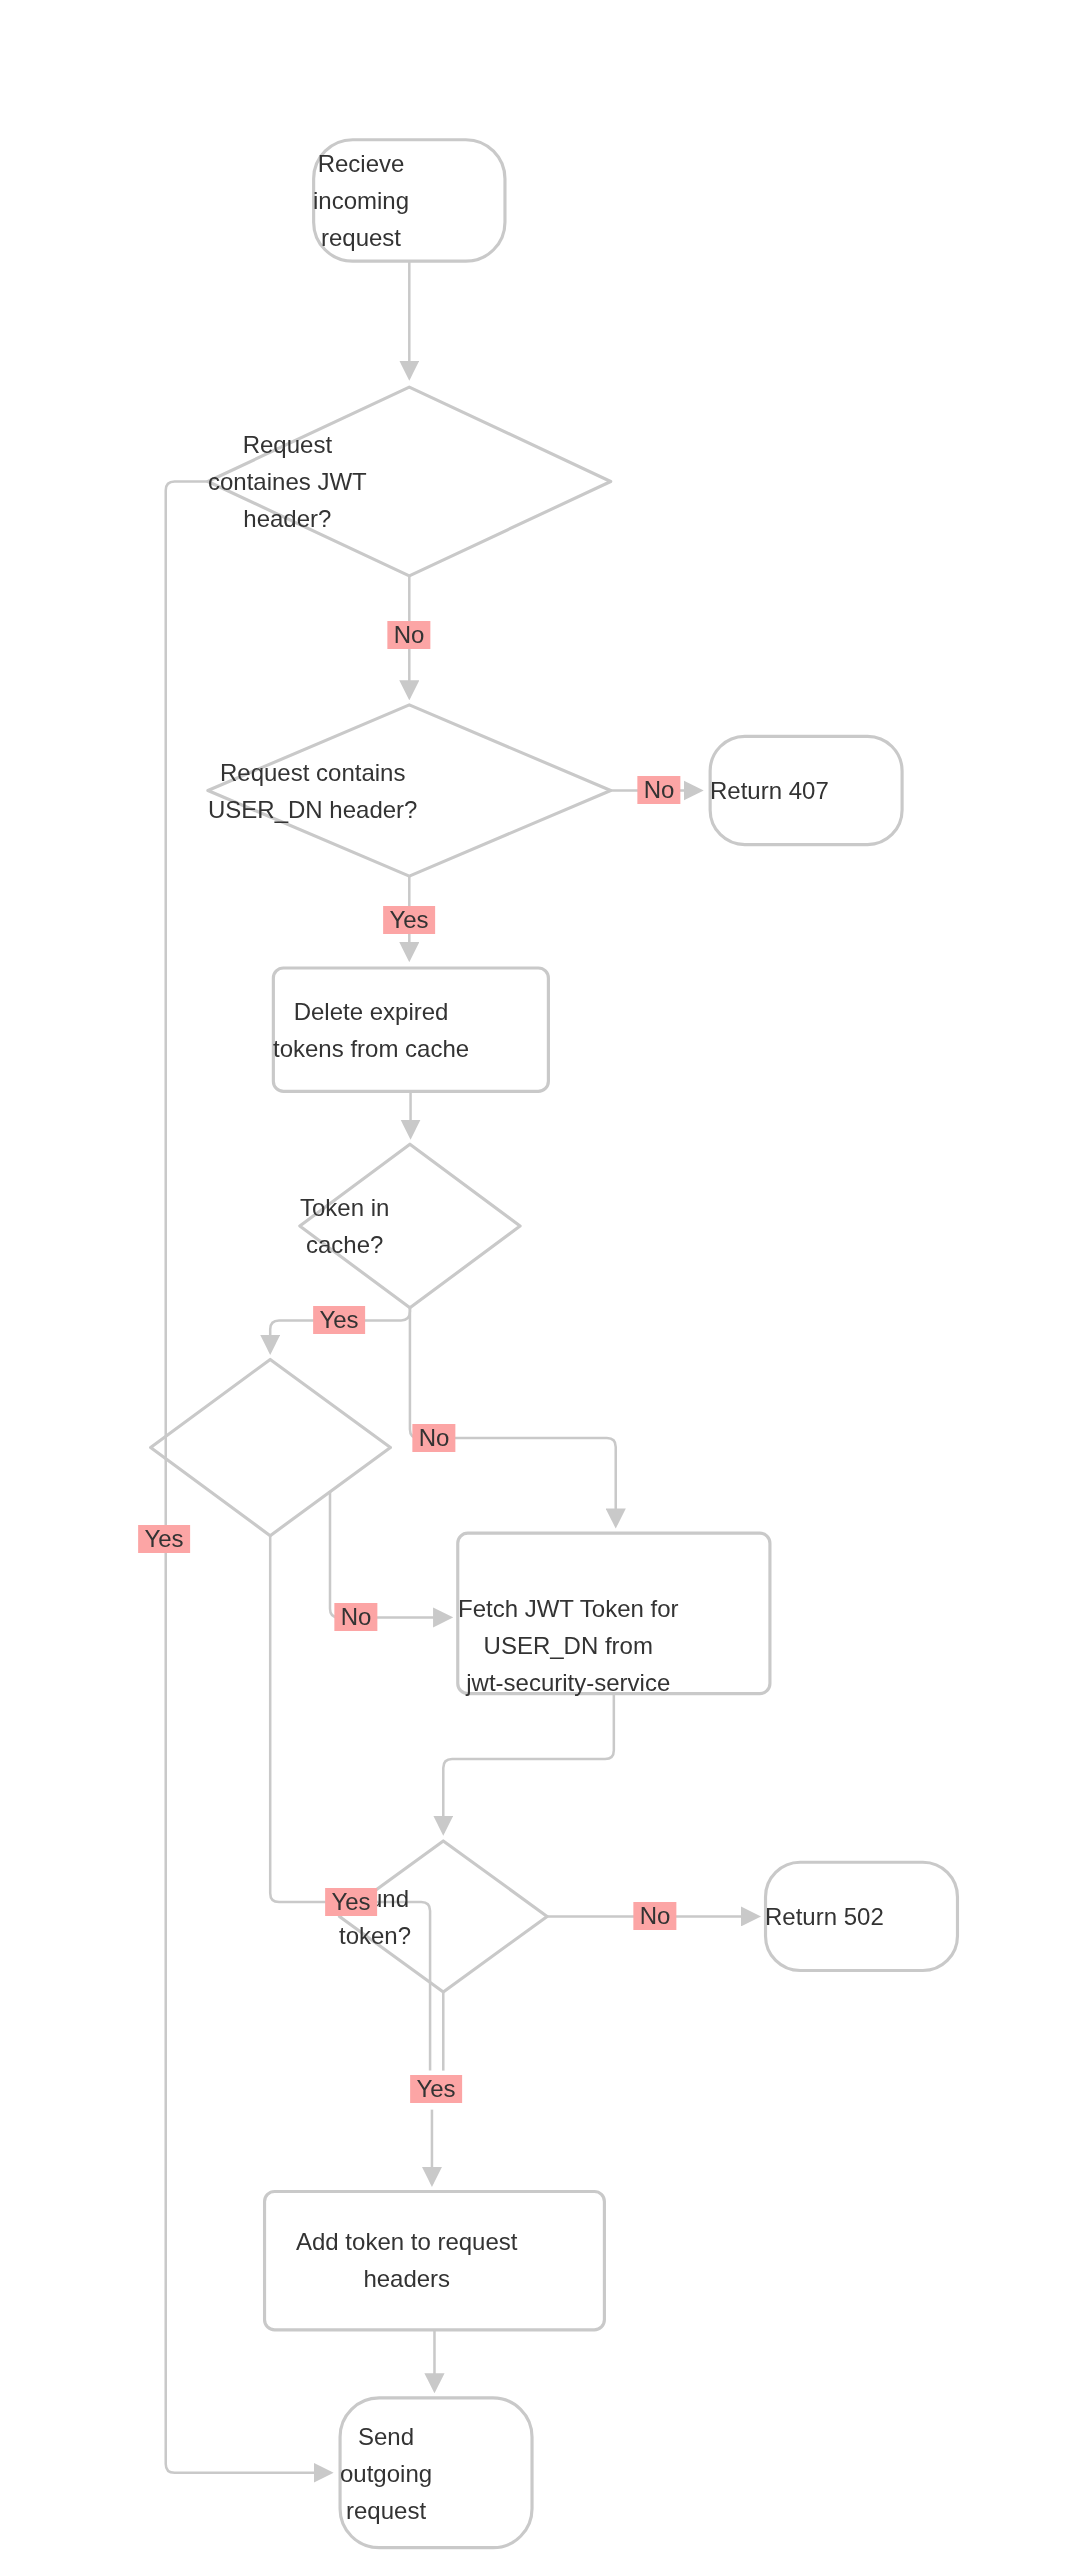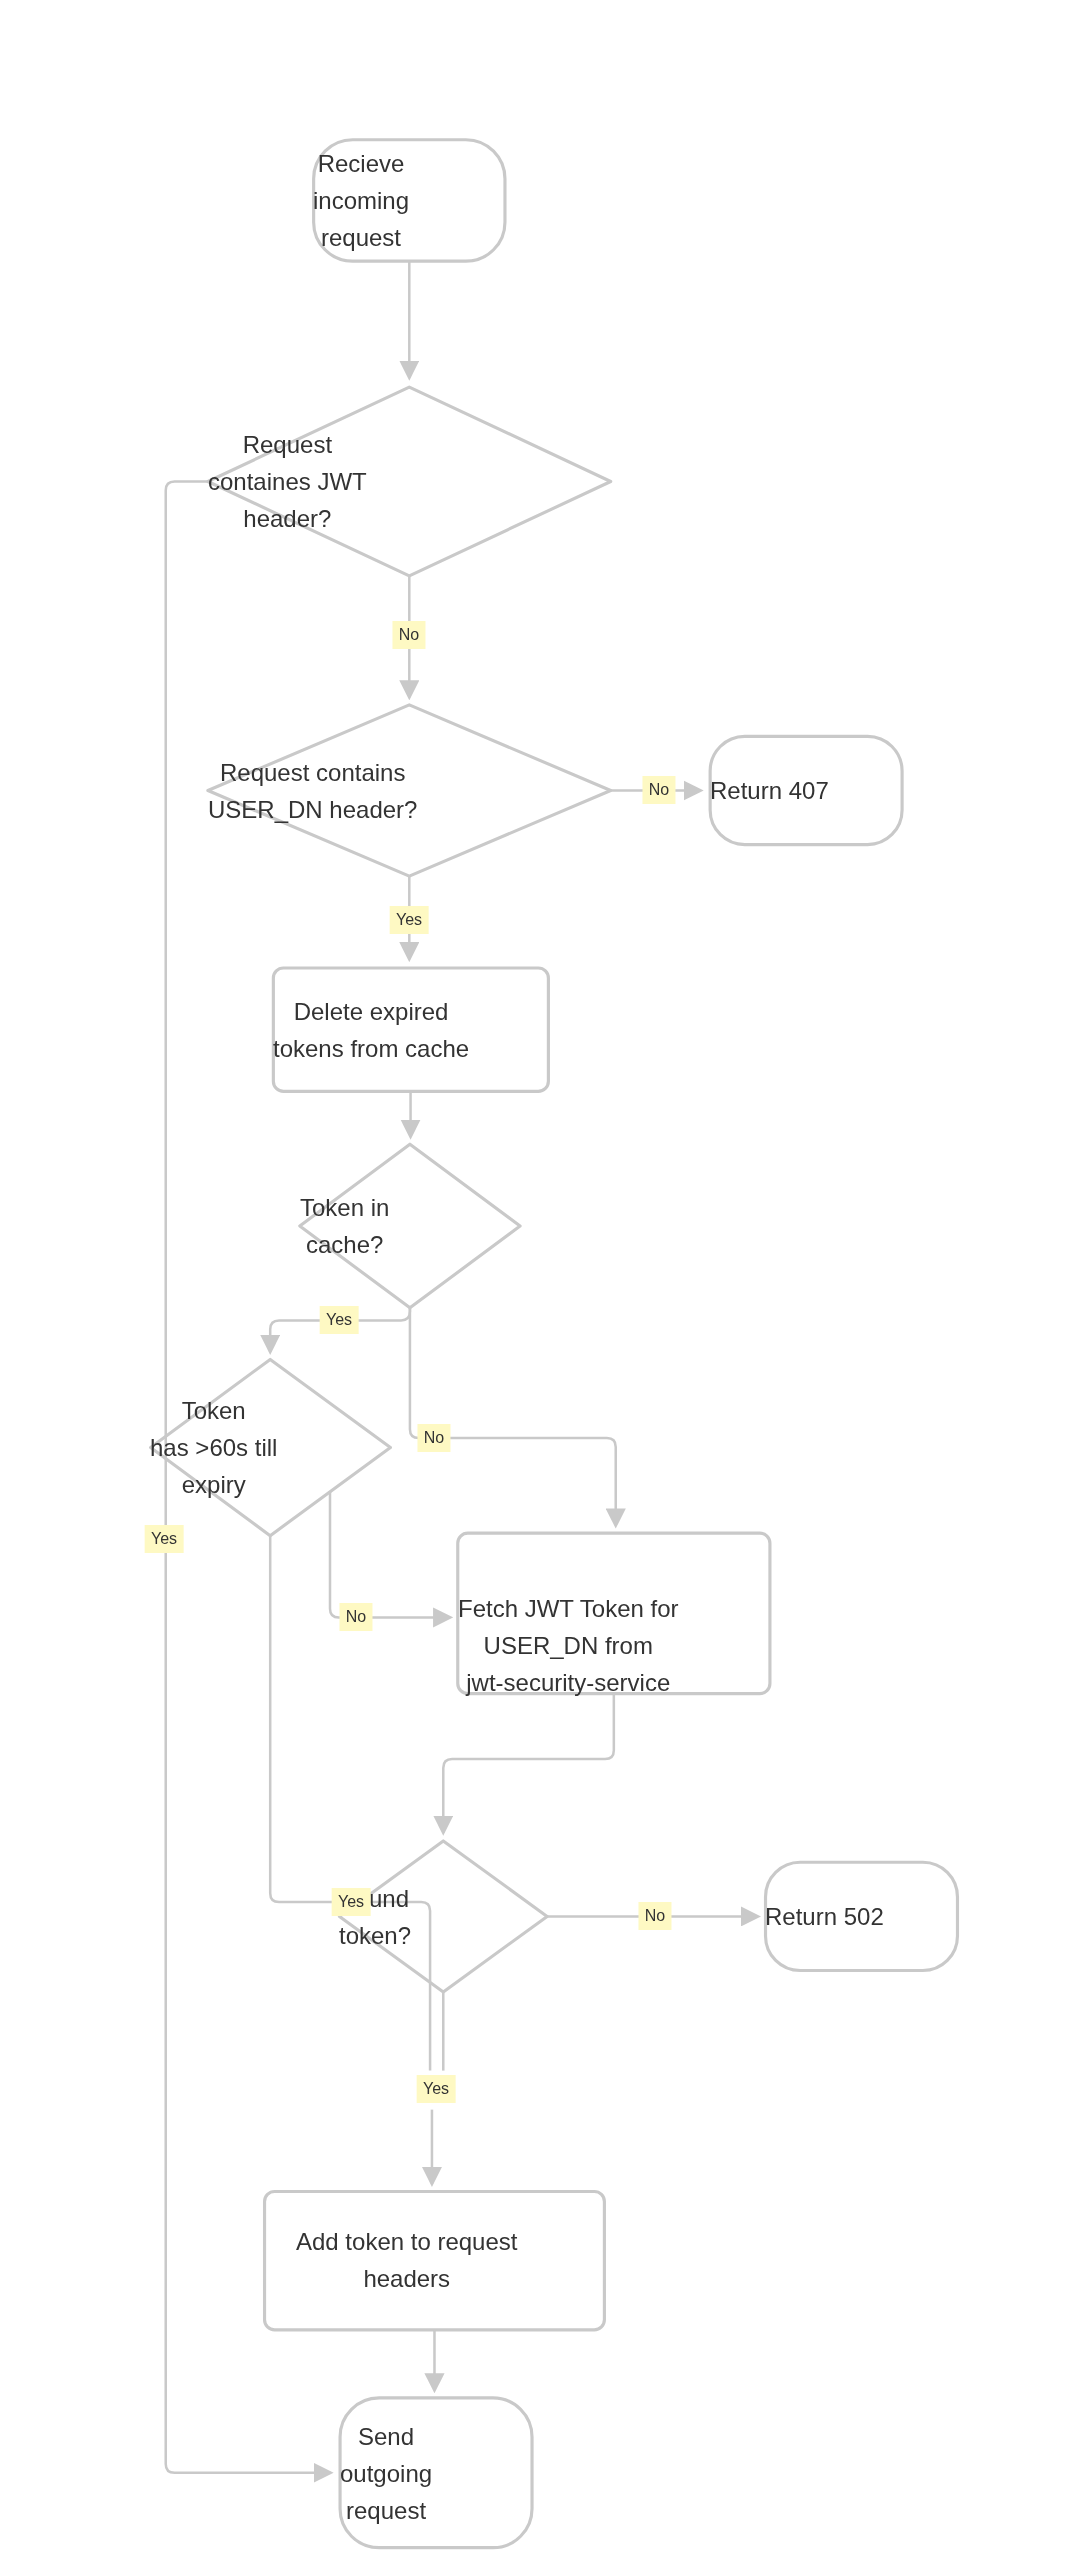--- a/index.html
+++ b/index.html
@@ -38,23 +38,23 @@
     text-align: center;
     color: #333333;
     font-size: 24px;
     line-height: 37px;
     white-space: pre-line;
     pointer-events: none;
   }
   .edge-label {
     position: absolute;
     transform: translate(-50%, -50%);
-    background: #fef9c3;
+    background: #fca5a5;
     color: #333333;
-    font-size: 16px;
+    font-size: 24px;
     line-height: 28px;
     padding: 0 6.3px;
     text-align: right;
     pointer-events: none;
   }
 </style>
 </head>
 <body>
 
 <div class="canvas">
@@ -118,25 +118,20 @@
     <span>Return 407</span>
   </div>
   <div class="node-label" style="left:273px; top:968px; width:275px; height:123px;">
     <span>Delete expired
 tokens from cache</span>
   </div>
   <div class="node-label" style="left:300px; top:1144px; width:220px; height:164px;">
     <span>Token in
 cache?</span>
   </div>
-  <div class="node-label" style="left:150px; top:1359px; width:240px; height:176px;">
-    <span>Token
-has &gt;60s till
-expiry</span>
-  </div>
   <div class="node-label" style="left:458px; top:1533px; width:312px; height:160px;margin-top:32px;">
     <span>Fetch JWT Token for
 USER_DN from
 jwt-security-service</span>
   </div>
   <div class="node-label" style="left:339px; top:1841px; width:208px; height:151px;">
     <span>Found
 token?</span>
   </div>
   <div class="node-label" style="left:765px; top:1862px; width:192px; height:108px;">

